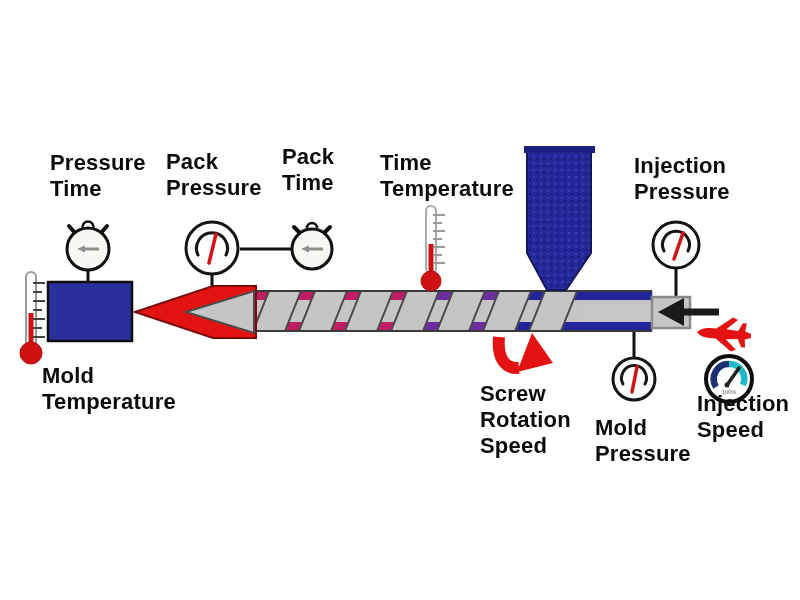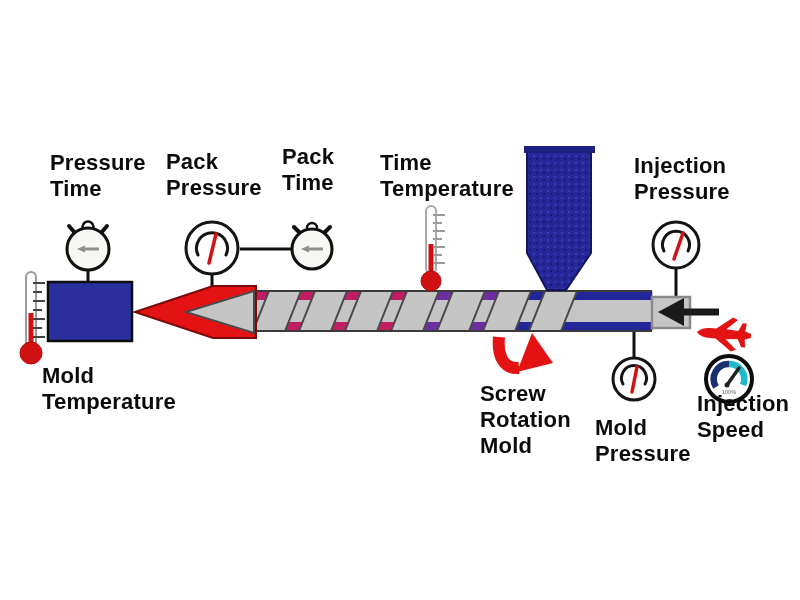--- a/index.html
+++ b/index.html
@@ -186,19 +186,19 @@
   <div class="lbl" style="left:282px;top:144px;">Pack
 Time</div>
   <div class="lbl" style="left:380px;top:150px;">Time
 Temperature</div>
   <div class="lbl" style="left:634px;top:153px;">Injection
 Pressure</div>
   <div class="lbl" style="left:42px;top:363px;">Mold
 Temperature</div>
   <div class="lbl" style="left:480px;top:381px;">Screw
 Rotation
-Mold</div>
+Speed</div>
   <div class="lbl" style="left:595px;top:415px;">Mold
 Pressure</div>
   <div class="lbl" style="left:697px;top:391px;">Injection
 Speed</div>
 
 </div>
 
 </body></html>

